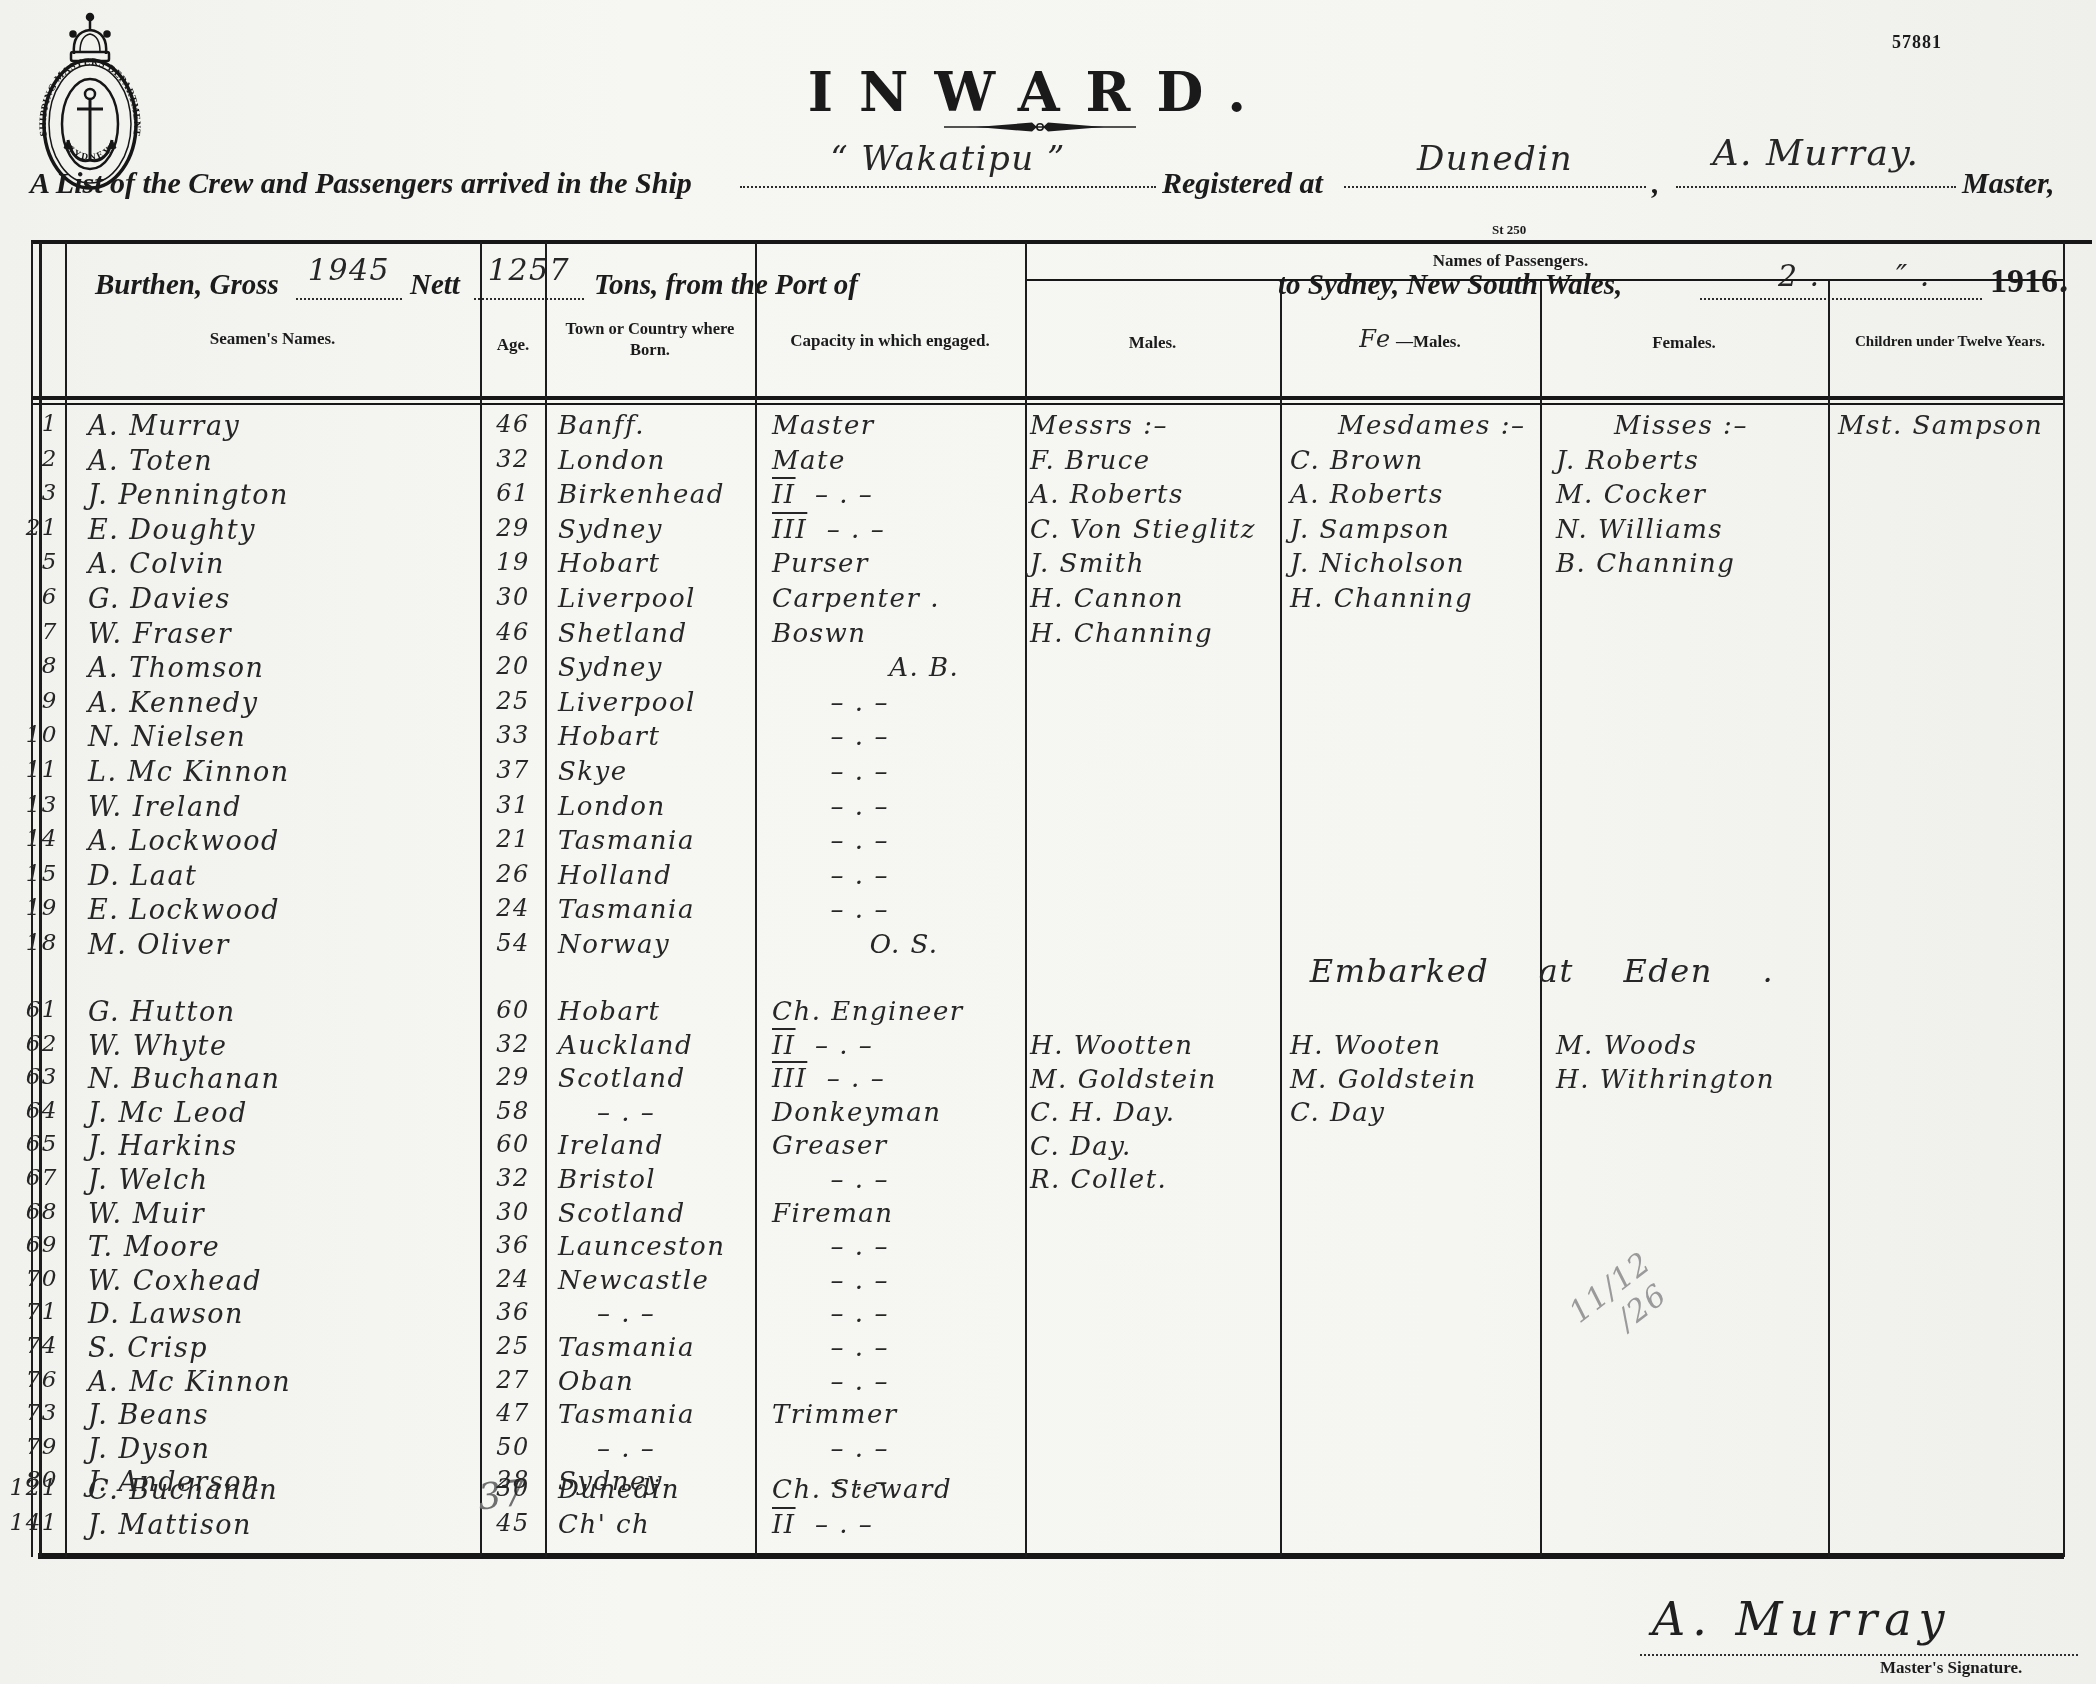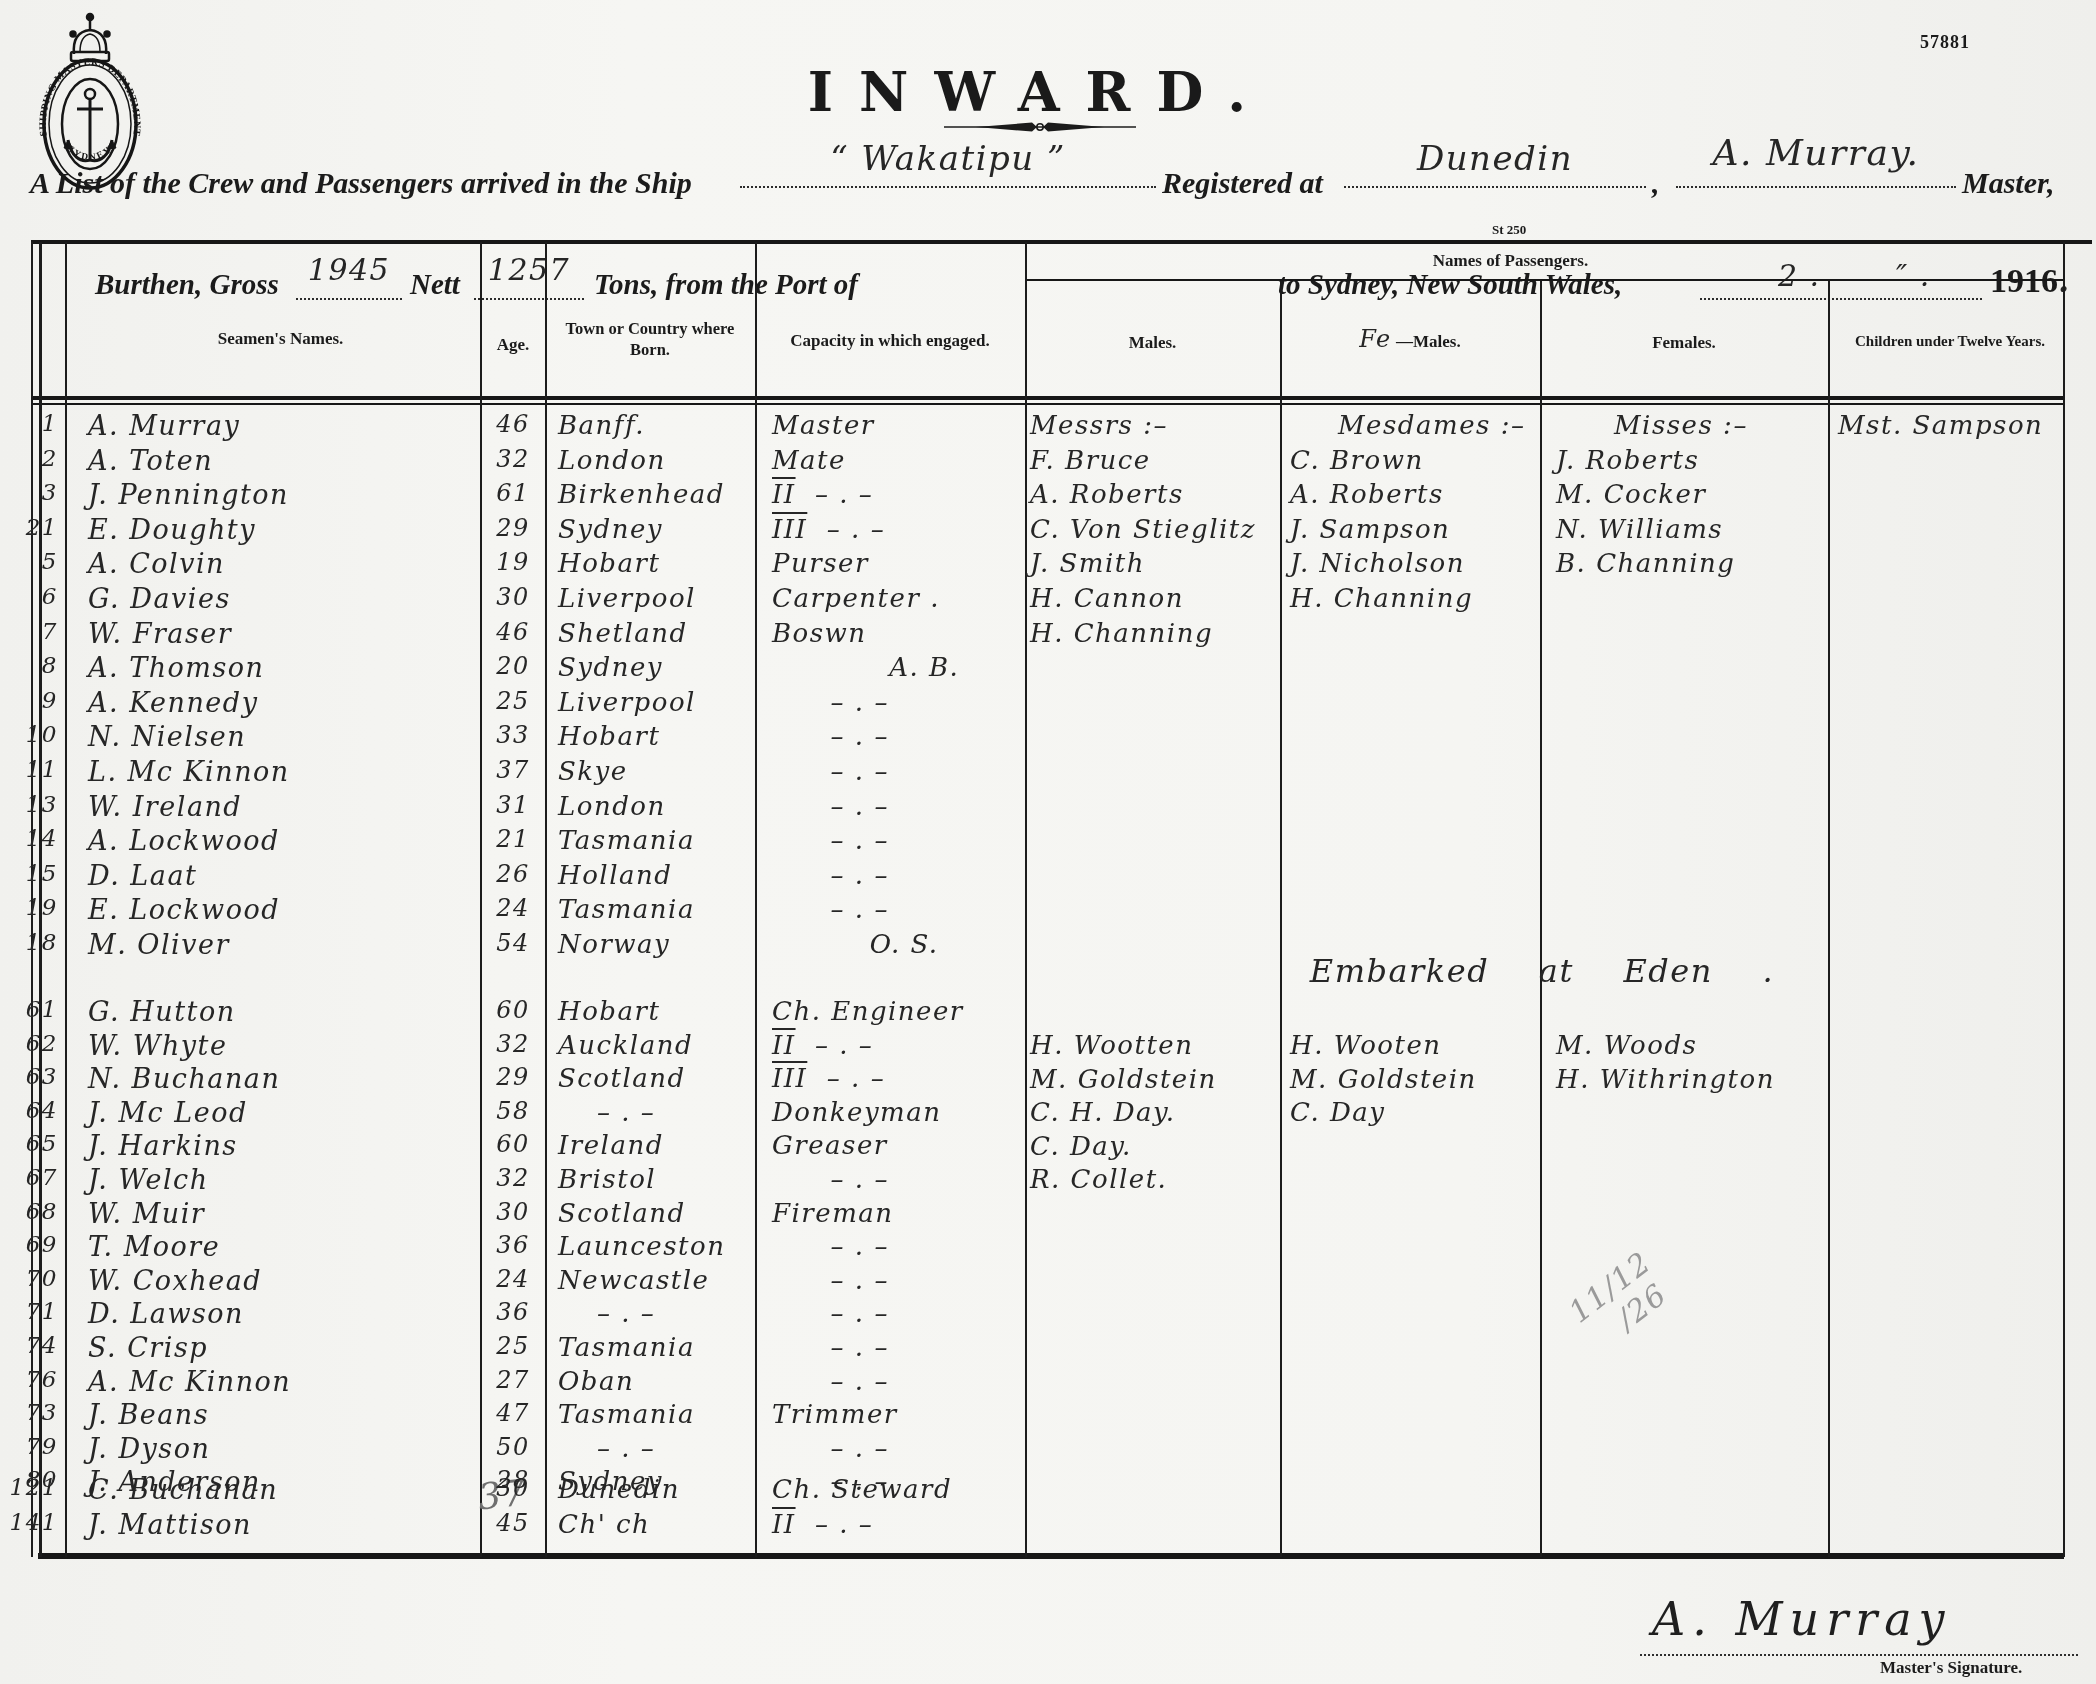--- a/index.html
+++ b/index.html
@@ -11,21 +11,21 @@
   .abs{position:absolute;}
   
   .printed{font-weight:bold;font-style:italic;font-family:"Liberation Serif",serif;white-space:nowrap;}
   .hdr{position:absolute;font-weight:bold;font-size:17px;text-align:center;line-height:1.3;font-family:"Liberation Serif",serif;}
   
   .hw{font-family:"DejaVu Serif",serif;font-style:italic;color:#262626;letter-spacing:1.5px;white-space:pre;}
   .ovl{text-decoration:overline;}
   
   #doc-title{left:800px;top:60px;width:480px;text-align:center;font-family:"DejaVu Serif",serif;
     font-weight:bold;font-size:54px;letter-spacing:26px;color:#1a1a1a;}
-  #serial{left:1892px;top:32px;font-weight:bold;font-size:18px;letter-spacing:1px;margin-left:28px;}
+  #serial{left:1892px;top:32px;font-weight:bold;font-size:18px;letter-spacing:1px;}
   #form-code{left:1492px;top:222px;font-weight:bold;font-size:13px;}
   
   .blank{position:absolute;border-bottom:2.5px dotted #2b2b2b;text-align:center;}
   
   .vl{position:absolute;background:#1c1c1c;}
   .hl{position:absolute;background:#171717;}
   
   .seaman-row{position:absolute;left:0;width:2096px;height:34px;}
   .seaman-row>div,.seaman-row>span{position:absolute;white-space:pre;}
   .cell-num{left:0;width:58px;text-align:right;font-size:23px;}
@@ -140,21 +140,21 @@
   <div class="vl" style="left:65px;top:242px;height:1315px;width:2px;"></div>
   <div class="vl" style="left:480px;top:242px;height:1315px;width:2px;"></div>
   <div class="vl" style="left:545px;top:242px;height:1315px;width:2px;"></div>
   <div class="vl" style="left:755px;top:242px;height:1315px;width:2px;"></div>
   <div class="vl" style="left:1025px;top:242px;height:1315px;width:2px;"></div>
   <div class="vl" style="left:1280px;top:281px;height:1276px;width:2px;"></div>
   <div class="vl" style="left:1540px;top:281px;height:1276px;width:2px;"></div>
   <div class="vl" style="left:1828px;top:281px;height:1276px;width:2px;"></div>
   <div class="vl" style="left:2063px;top:242px;height:1315px;width:1.5px;"></div>
 
-  <div class="hdr" style="left:65px;top:328px;width:415px;padding-left:8px;">Seamen's Names.</div>
+  <div class="hdr" style="left:65px;top:328px;width:415px;">Seamen's Names.</div>
   <div class="hdr" style="left:478px;top:334px;width:70px;">Age.</div>
   <div class="hdr" style="left:547px;top:318px;width:206px;font-size:16.5px;">Town or Country where Born.</div>
   <div class="hdr" style="left:757px;top:330px;width:266px;">Capacity in which engaged.</div>
   <div class="hdr" style="left:1025px;top:250px;width:971px;">Names of Passengers.</div>
   <div class="hdr" style="left:1025px;top:332px;width:255px;">Males.</div>
   <div class="hdr" style="left:1280px;top:324px;width:260px;"><span class="hw" style="font-size:24px;font-weight:normal;">Fe</span> <span>—Males.</span></div>
   <div class="hdr" style="left:1540px;top:332px;width:288px;">Females.</div>
   <div class="hdr" style="left:1830px;top:332px;width:240px;font-size:15px;">Children under Twelve Years.</div>
 
   <div class="abs hw" id="embarked-note">Embarked at Eden .</div>

